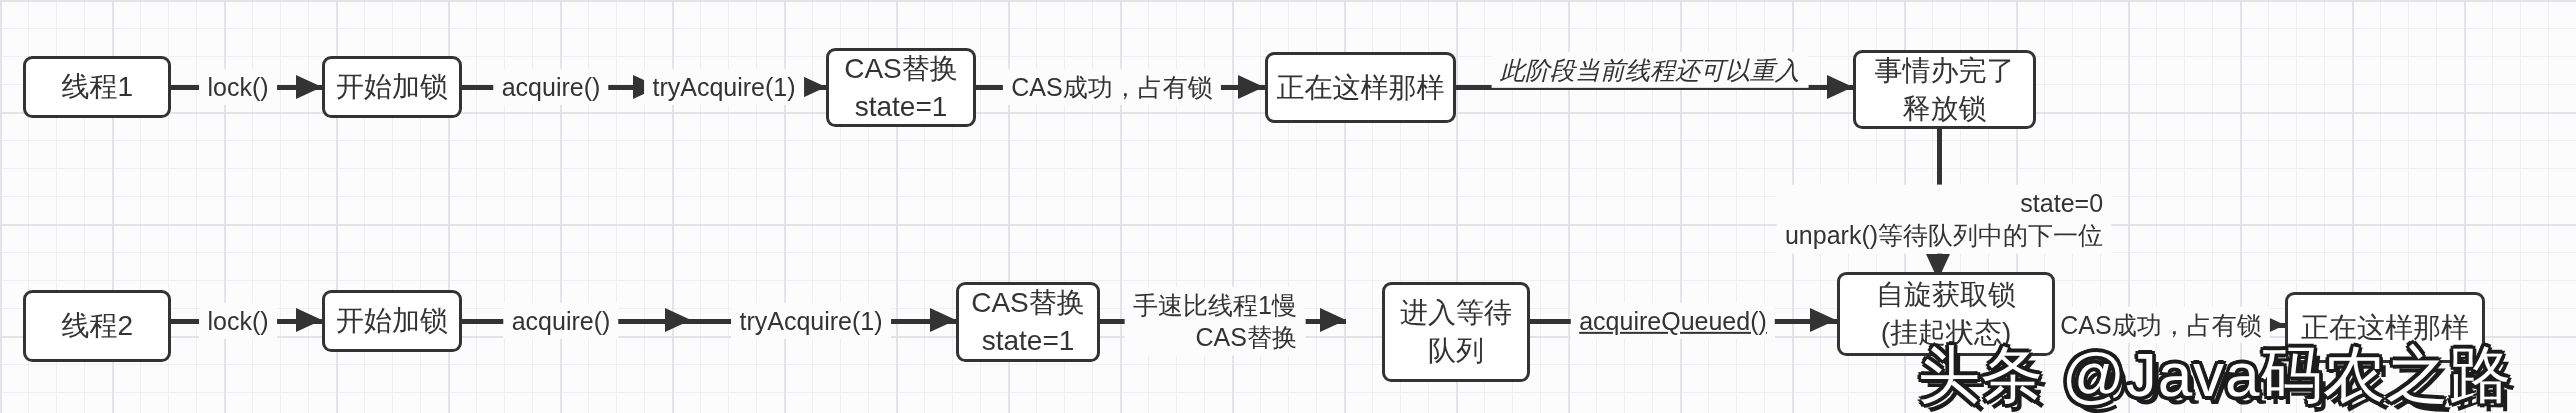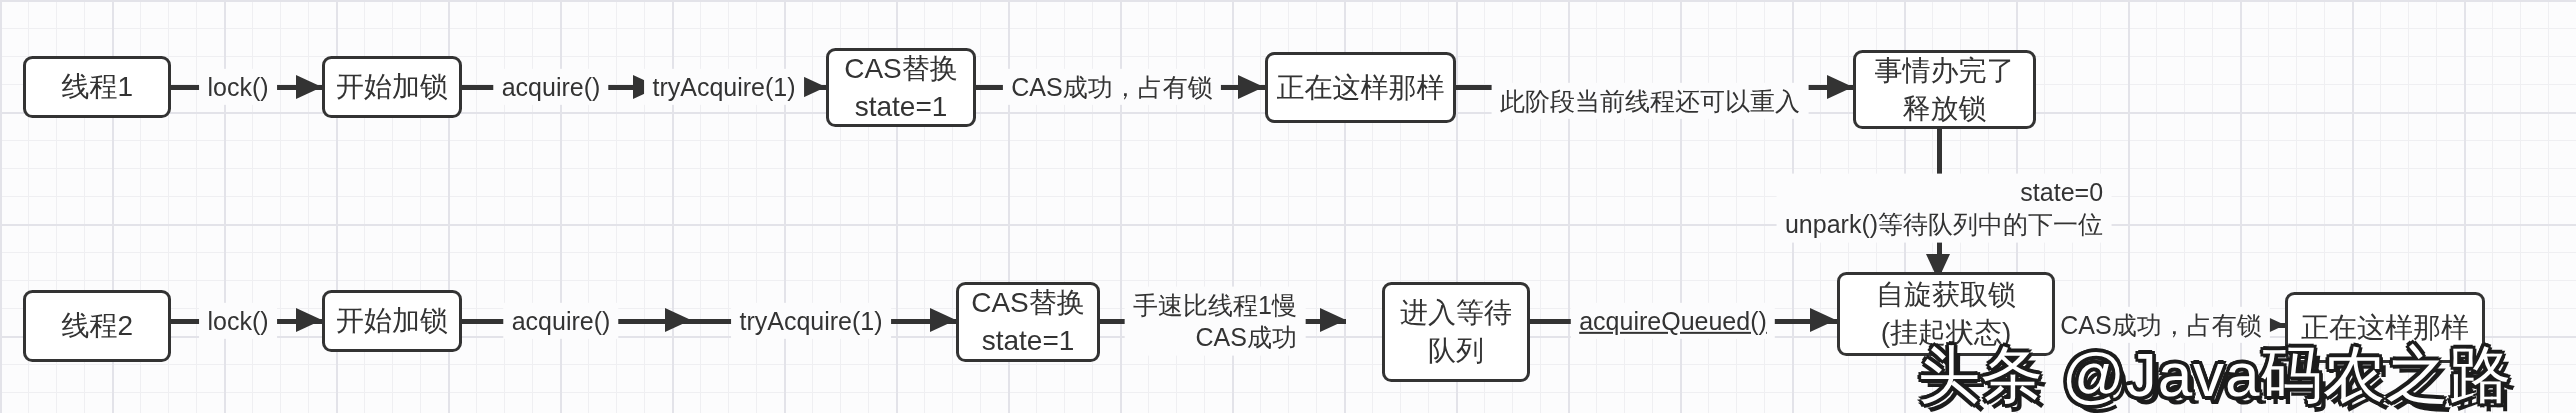--- a/index.html
+++ b/index.html
@@ -66,30 +66,30 @@
   <div class="arr-r" style="left:665px;top:308px;"></div>
   <div class="arr-r" style="left:930px;top:308px;"></div>
   <div class="arr-r" style="left:1320px;top:308px;"></div>
   <div class="arr-r" style="left:1810px;top:308px;"></div>
   <div class="arr-r" style="left:2259px;top:313px;"></div>
 
   <div class="elabel" style="left:238px;top:87px;">lock()</div>
   <div class="elabel" style="left:551px;top:87px;">acquire()</div>
   <div class="elabel" style="left:724px;top:87px;">tryAcquire(1)</div>
   <div class="elabel" style="left:1112px;top:87px;">CAS成功，占有锁</div>
-  <div class="elabel" style="left:1650px;top:101px;">此阶段当前线程还可以重入</div>
+  <div class="elabel" style="left:1650px;top:70px;font-style:italic;">此阶段当前线程还可以重入</div>
 
-  <div class="elabel" style="left:1944px;top:208px;">state=0
+  <div class="elabel" style="left:1944px;top:219px;">state=0
 unpark()等待队列中的下一位</div>
 
   <div class="elabel" style="left:238px;top:321px;">lock()</div>
   <div class="elabel" style="left:561px;top:321px;">acquire()</div>
   <div class="elabel" style="left:811px;top:321px;">tryAcquire(1)</div>
   <div class="elabel" style="left:1215px;top:321px;">手速比线程1慢
-CAS成功</div>
+CAS替换</div>
   <div class="elabel" style="left:1673px;top:321px;text-decoration:underline;">acquireQueued()</div>
   <div class="elabel" style="left:2161px;top:325px;">CAS成功，占有锁</div>
 
   <div class="box" style="left:23.4px;top:56px;width:148px;height:62px;">线程1</div>
   <div class="box" style="left:322px;top:56px;width:140px;height:62px;">开始加锁</div>
   <div class="box" style="left:826px;top:48px;width:150px;height:79px;">CAS替换
 state=1</div>
   <div class="box" style="left:1265px;top:52px;width:191px;height:71px;">正在这样那样</div>
   <div class="box" style="left:1853px;top:50px;width:183px;height:79px;">事情办完了
 释放锁</div>

